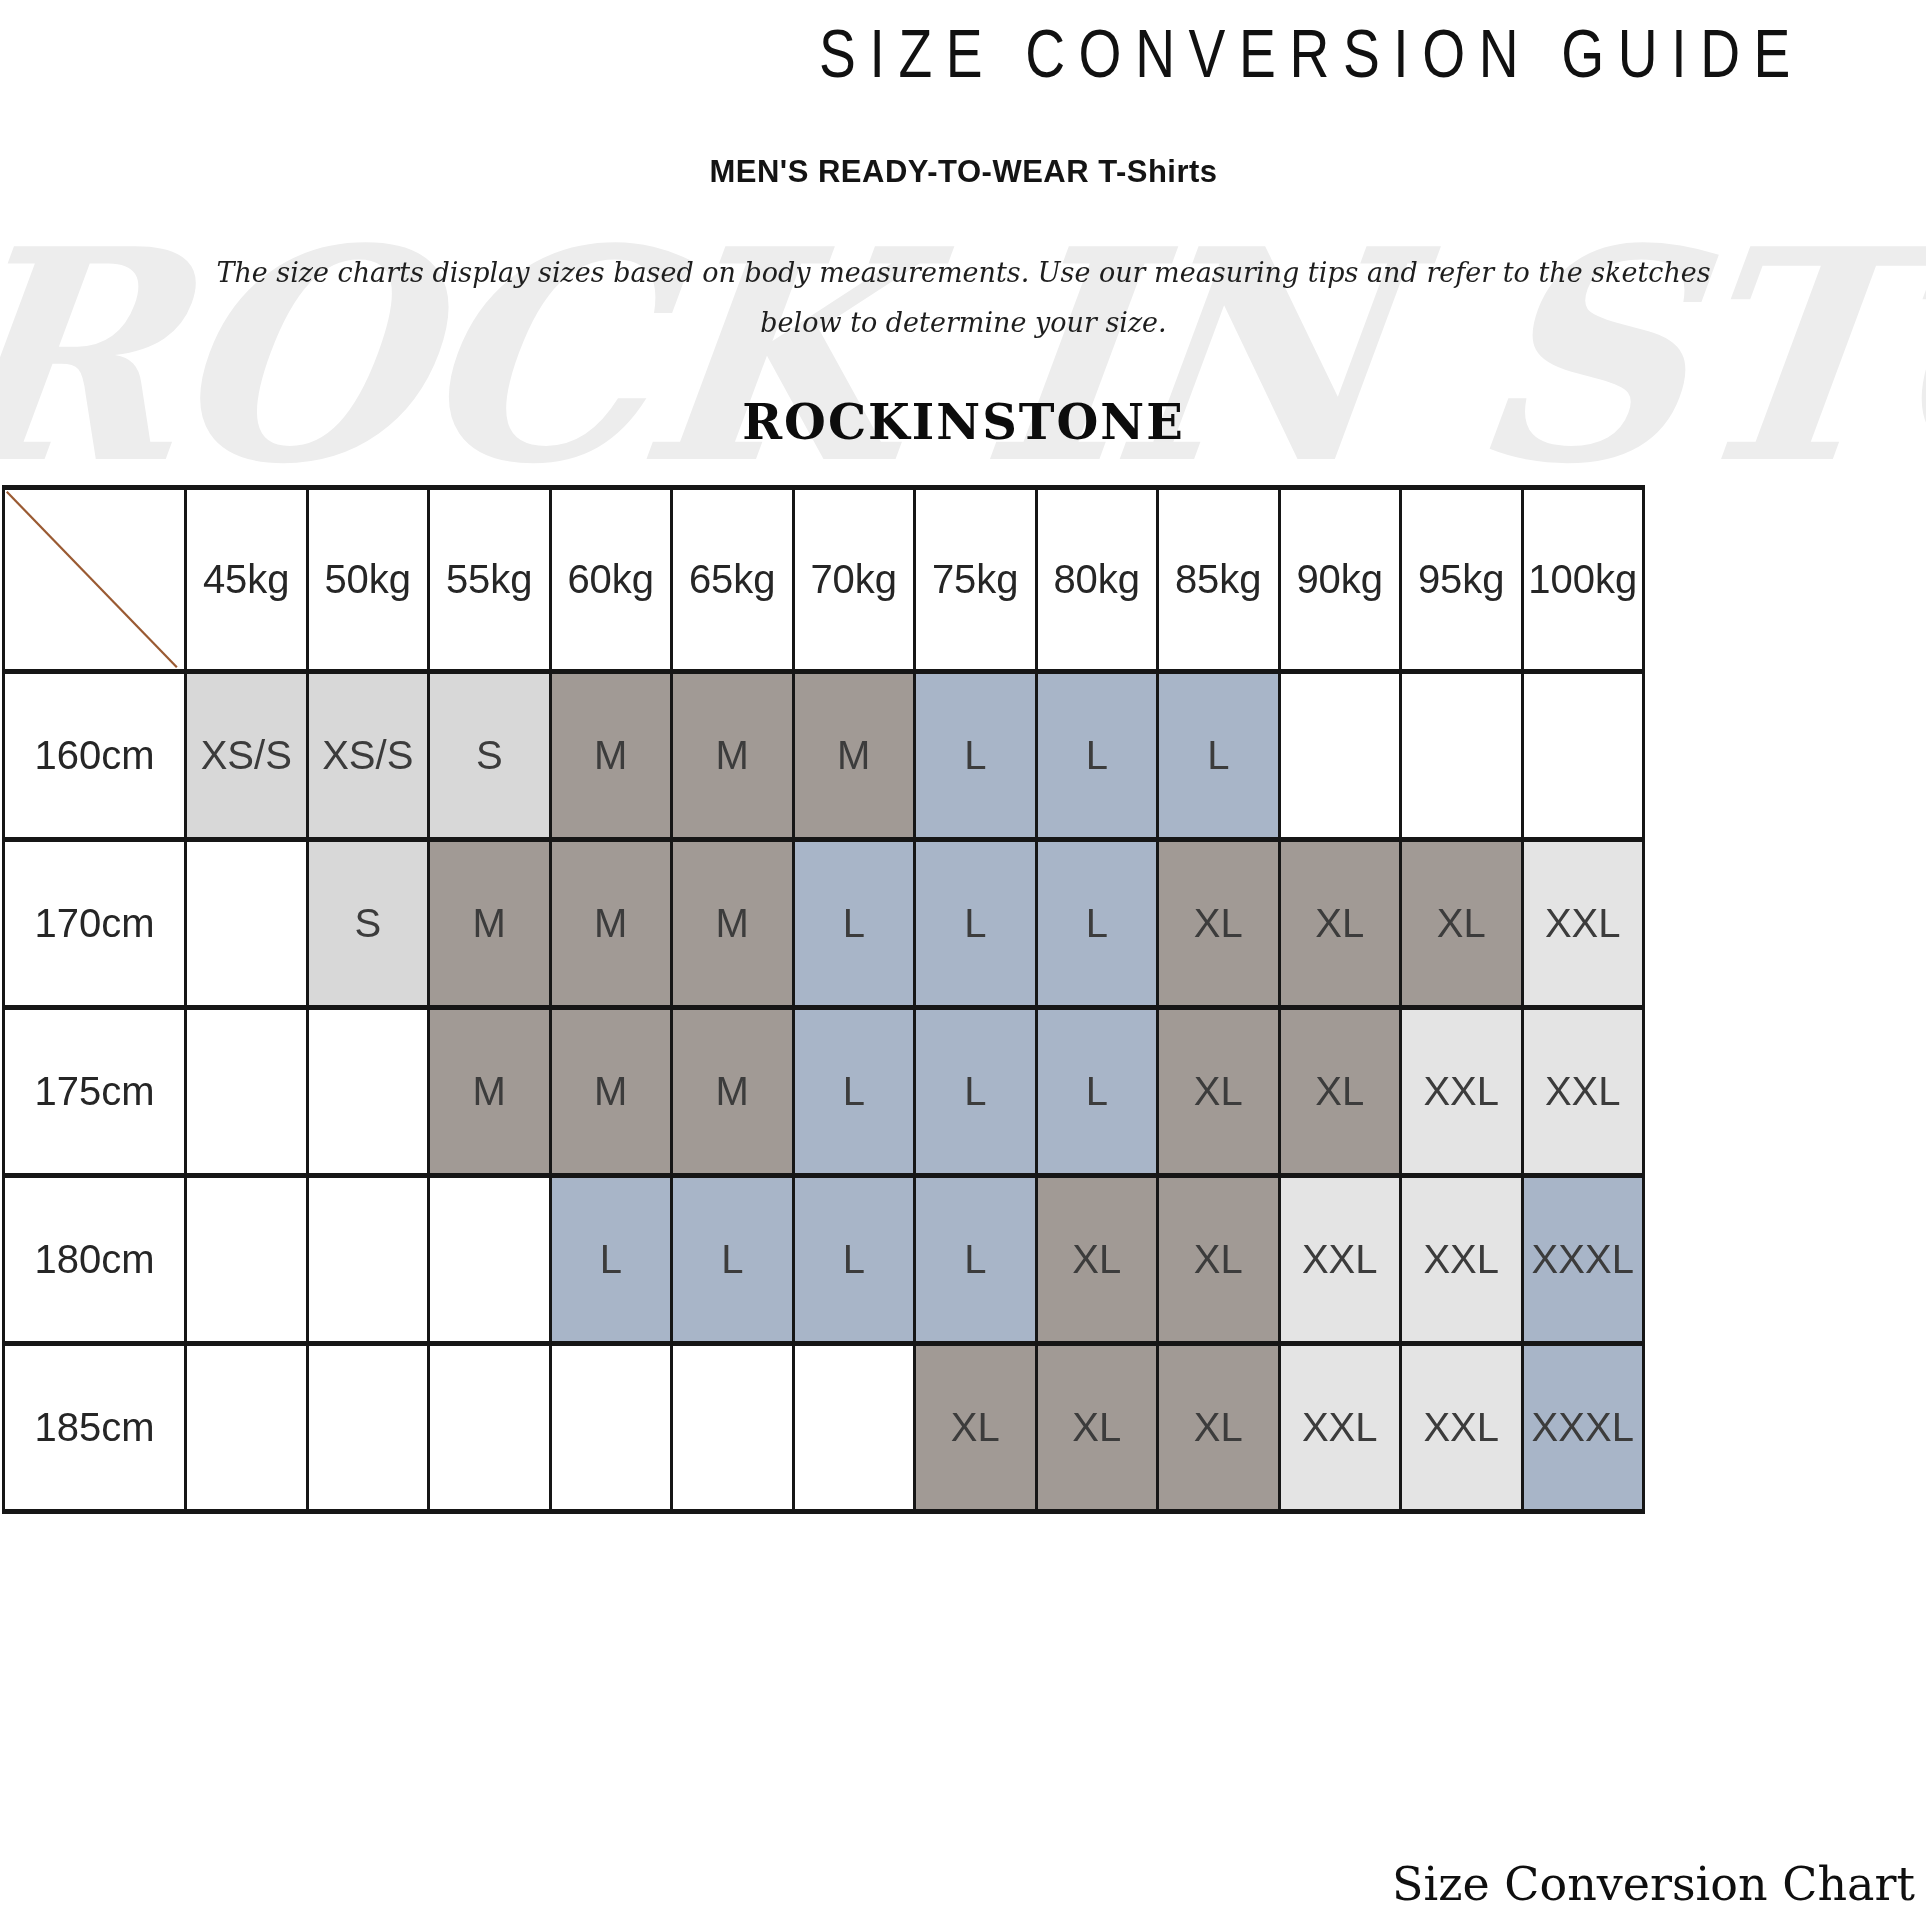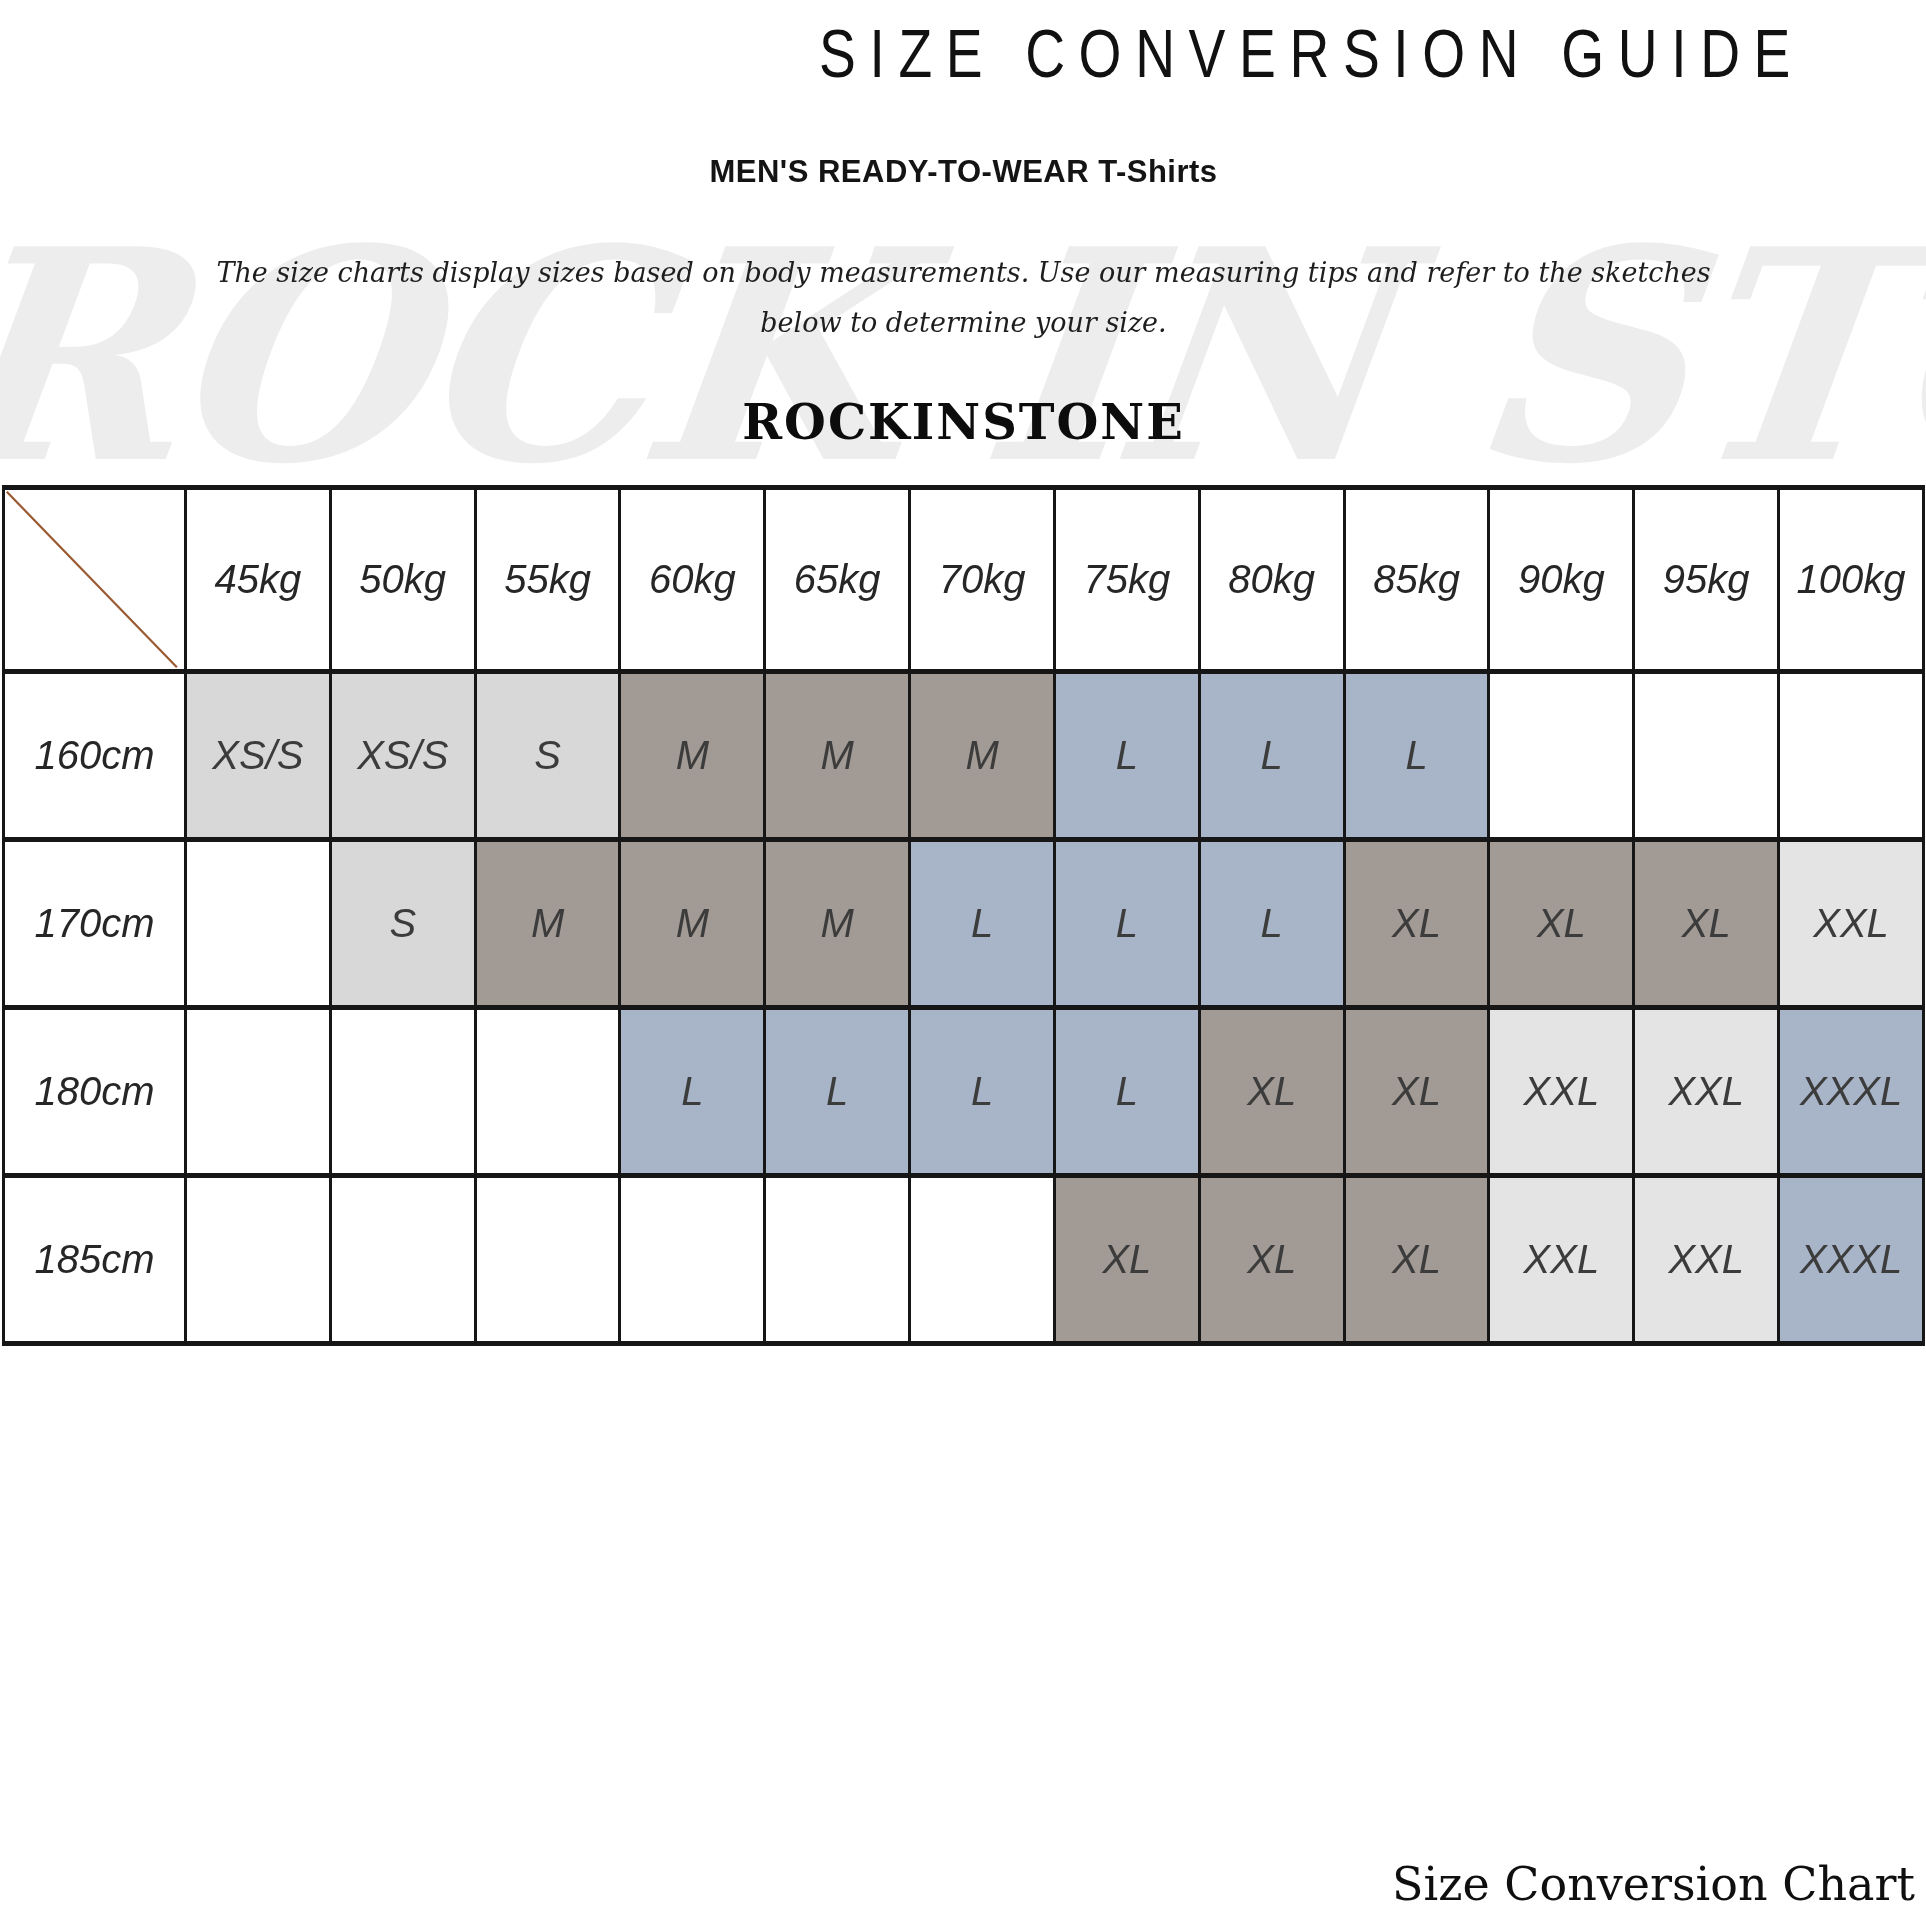--- a/index.html
+++ b/index.html
@@ -28,22 +28,22 @@
     position:absolute;top:248px;left:0;width:100%;text-align:center;z-index:2;
     font-family:"DejaVu Serif",serif;font-style:italic;font-size:27px;
     line-height:50px;color:#1e1e1e;
   }
   .brand{
     position:absolute;top:394px;left:0;width:100%;text-align:center;z-index:2;
     font-family:"DejaVu Serif",serif;font-weight:bold;font-size:48px;
     letter-spacing:2px;color:#0c0c0c;
   }
   table.size-table{
-    position:absolute;top:485px;left:2px;width:1923px;z-index:3;
-    border-collapse:collapse;table-layout:fixed;background:#6d28d9;font-style:italic;
+    position:absolute;top:485px;left:2px;width:1643px;z-index:3;
+    border-collapse:collapse;table-layout:fixed;background:#6d28d9;
   }
   .size-table th,.size-table td{
     border:solid #161616;border-width:5px 3px;
     text-align:center;vertical-align:middle;padding:0;
     font-family:"Liberation Sans",sans-serif;
     font-size:40px;font-weight:normal;color:#3c3c3c;
     overflow:hidden;
   }
   .size-table thead tr{height:164px;}
   .size-table tbody tr{height:168px;}
@@ -136,20 +136,35 @@
         <td style="background: rgb(161, 154, 149);">M</td>
         <td style="background: rgb(168, 181, 200);">L</td>
         <td style="background: rgb(168, 181, 200);">L</td>
         <td style="background: rgb(168, 181, 200);">L</td>
         <td style="background: rgb(161, 154, 149);">XL</td>
         <td style="background: rgb(161, 154, 149);">XL</td>
         <td style="background: rgb(161, 154, 149);">XL</td>
         <td style="background: rgb(228, 228, 228);">XXL</td>
       </tr>
       <tr>
+        <td class="row-label">175cm</td>
+        <td style="background: rgb(255, 255, 255);"></td>
+        <td style="background: rgb(255, 255, 255);"></td>
+        <td style="background: rgb(161, 154, 149);">M</td>
+        <td style="background: rgb(161, 154, 149);">M</td>
+        <td style="background: rgb(161, 154, 149);">M</td>
+        <td style="background: rgb(168, 181, 200);">L</td>
+        <td style="background: rgb(168, 181, 200);">L</td>
+        <td style="background: rgb(168, 181, 200);">L</td>
+        <td style="background: rgb(161, 154, 149);">XL</td>
+        <td style="background: rgb(161, 154, 149);">XL</td>
+        <td style="background: rgb(228, 228, 228);">XXL</td>
+        <td style="background: rgb(228, 228, 228);">XXL</td>
+      </tr>
+      <tr>
         <td class="row-label">180cm</td>
         <td style="background: rgb(255, 255, 255);"></td>
         <td style="background: rgb(255, 255, 255);"></td>
         <td style="background: rgb(255, 255, 255);"></td>
         <td style="background: rgb(168, 181, 200);">L</td>
         <td style="background: rgb(168, 181, 200);">L</td>
         <td style="background: rgb(168, 181, 200);">L</td>
         <td style="background: rgb(168, 181, 200);">L</td>
         <td style="background: rgb(161, 154, 149);">XL</td>
         <td style="background: rgb(161, 154, 149);">XL</td>

